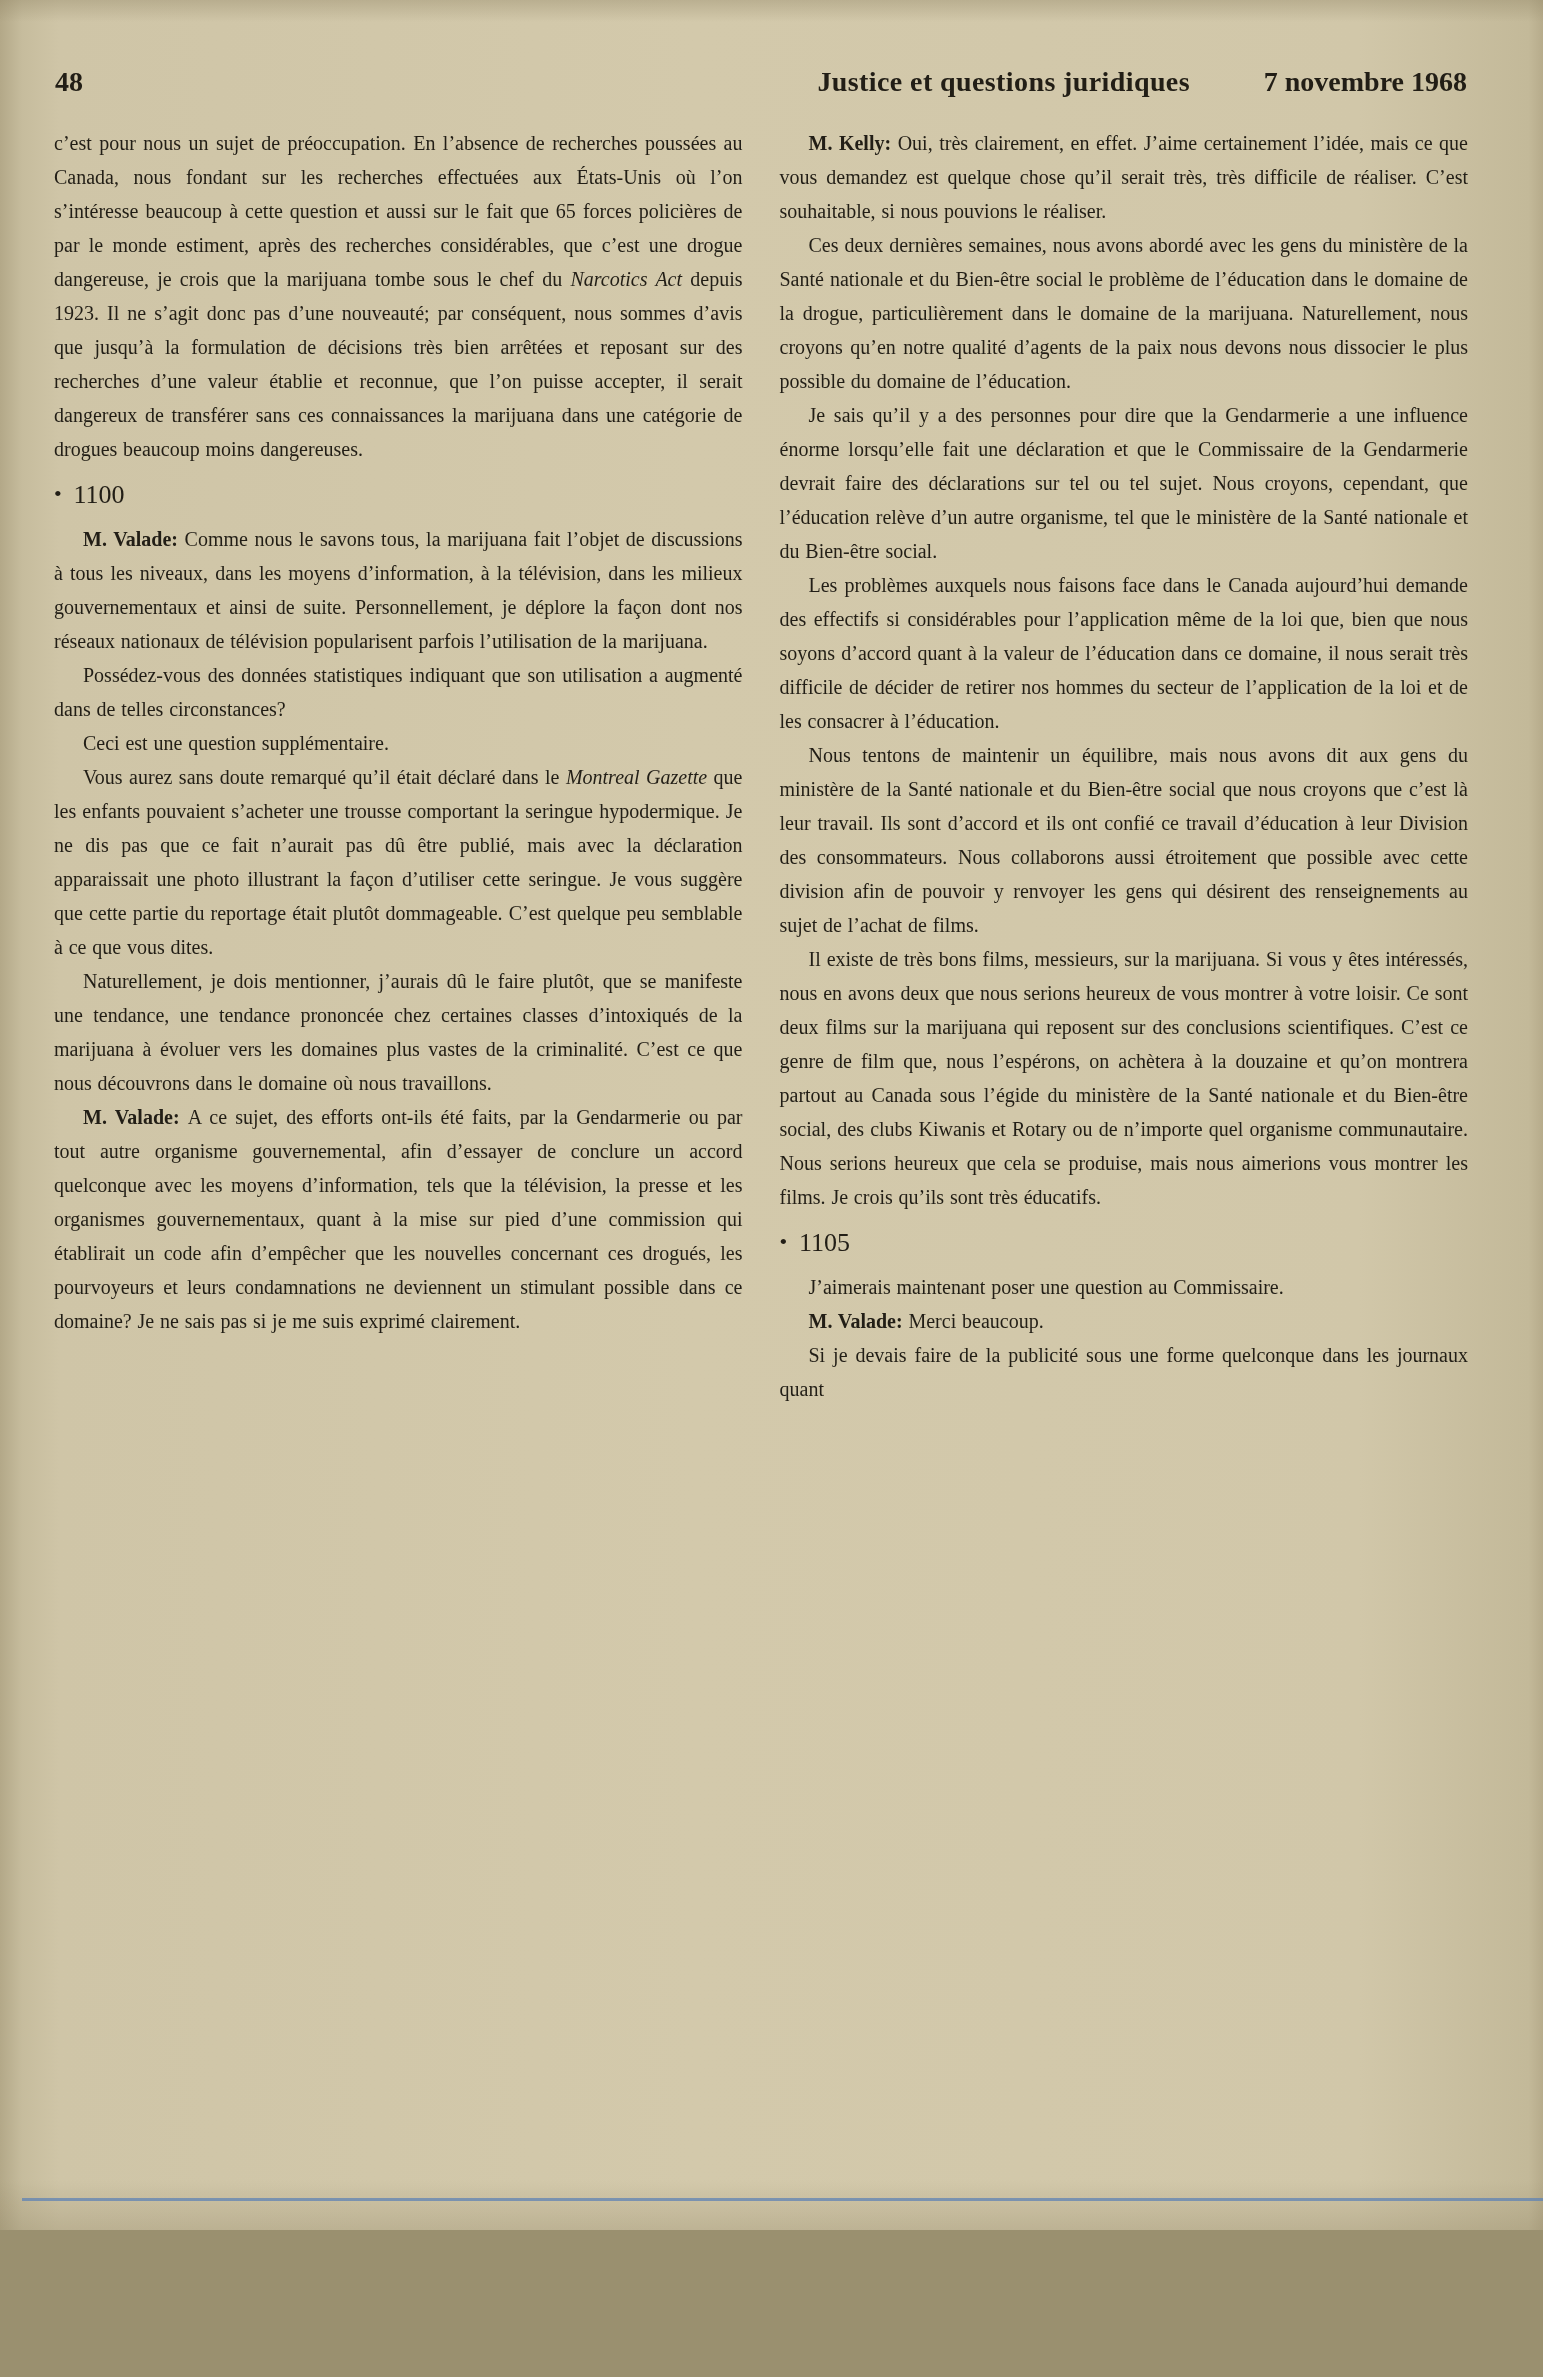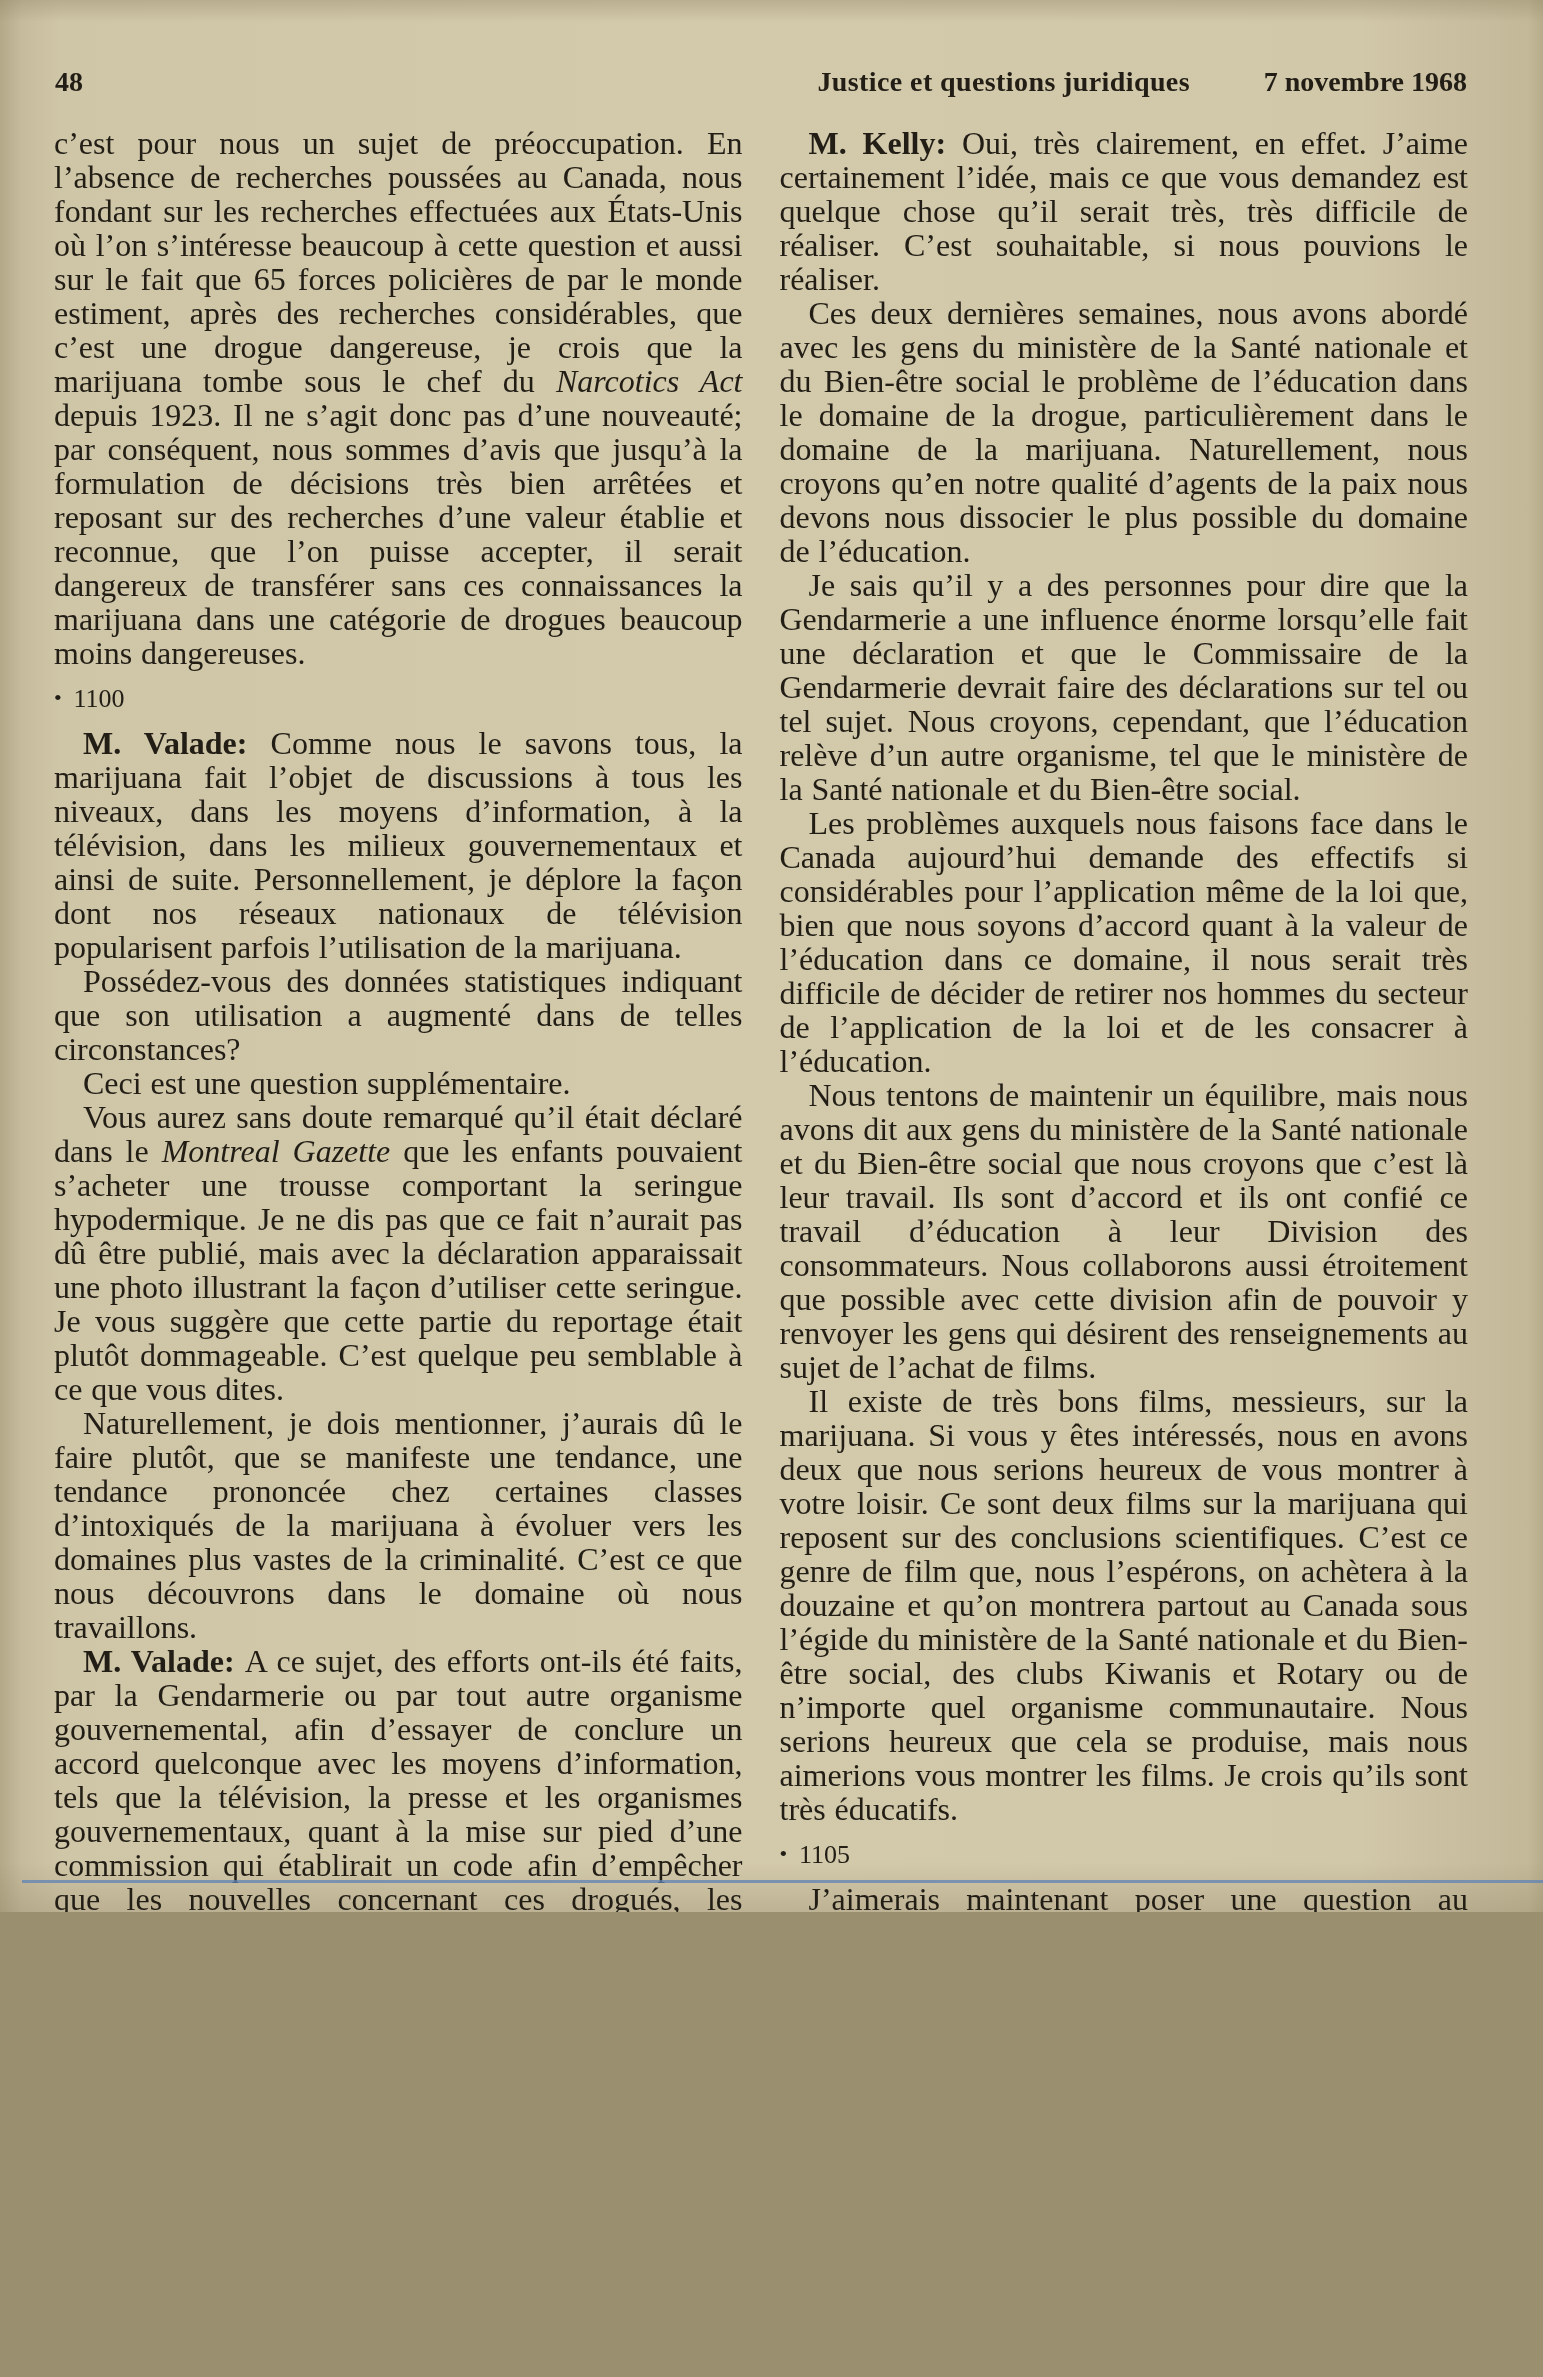--- a/index.html
+++ b/index.html
@@ -3,21 +3,21 @@
 <meta charset="utf-8">
 <style>
   html, body {
     margin: 0;
     padding: 0;
     background: #9a906f;
   }
   .page {
     position: relative;
     width: 1544px;
-    height: 1912px;
+    height: 2230px;
     margin: 0 auto;
     background:
       linear-gradient(180deg, rgba(140,128,96,0.35) 0px, rgba(140,128,96,0.0) 22px),
       linear-gradient(0deg, rgba(140,128,96,0.30) 0px, rgba(140,128,96,0.0) 50px),
       linear-gradient(90deg, #b3a888 0px, #c6bc9d 22px, #cfc5a7 59px, #d3c9ab 45%, #d1c7a9 88%, #c3b999 99%, #b5aa8a 100%);
     color: #221e16;
     font-family: "Liberation Serif", "DejaVu Serif", serif;
     overflow: hidden;
   }
   .header {
@@ -42,21 +42,21 @@
     bottom: 50px;
     display: flex;
     gap: 37px;
   }
   .col {
     flex: 1 1 0;
     min-width: 0;
   }
   .para {
     margin: 0;
-    font-size: 32px;
+    font-size: 20px;
     line-height: 34px;
     text-align: justify;
     word-spacing: 0.8px;
     color: #221e16;
   }
   .para.indent { text-indent: 29px; }
   .para .bold { font-weight: bold; }
   .para .italic { font-style: italic; }
 
   .marker {

